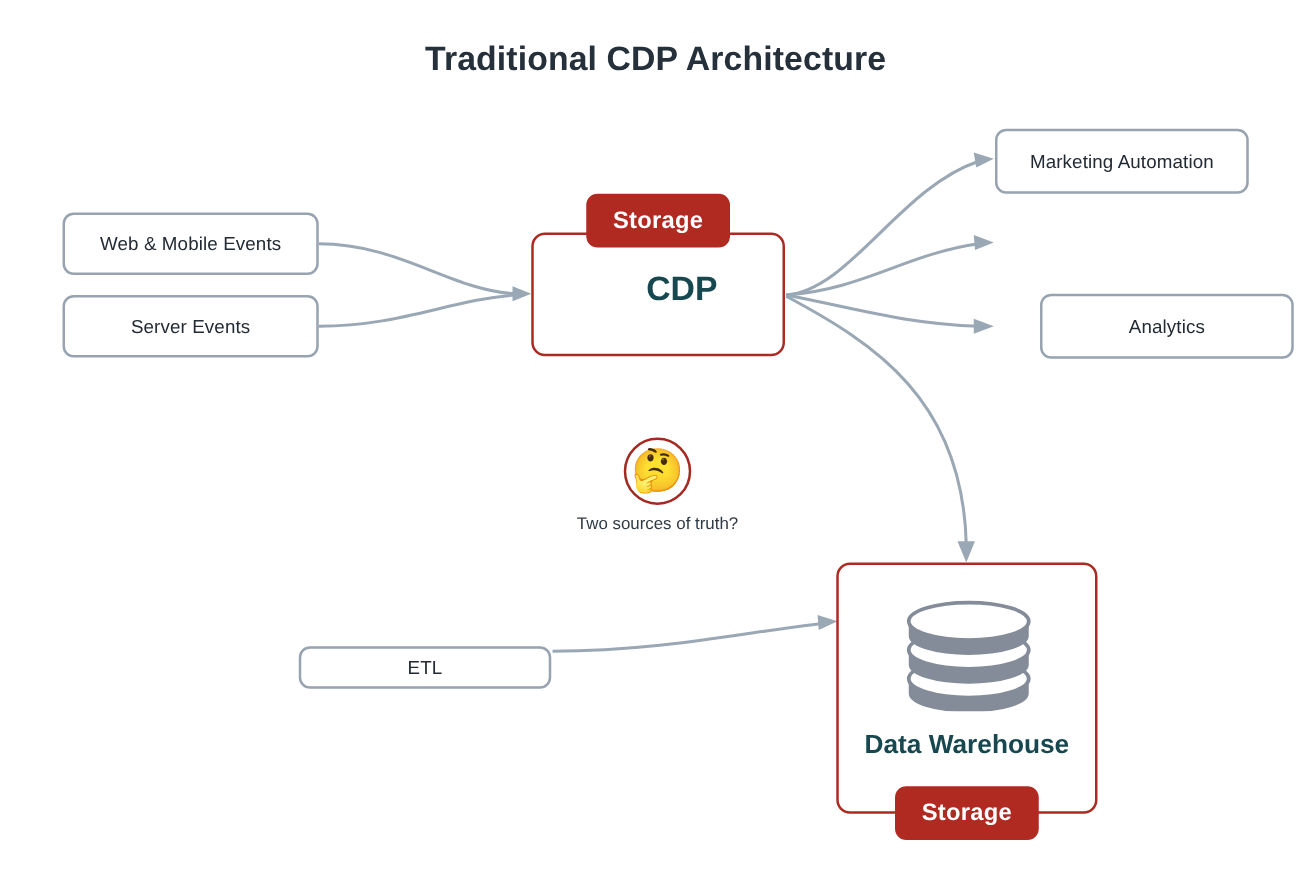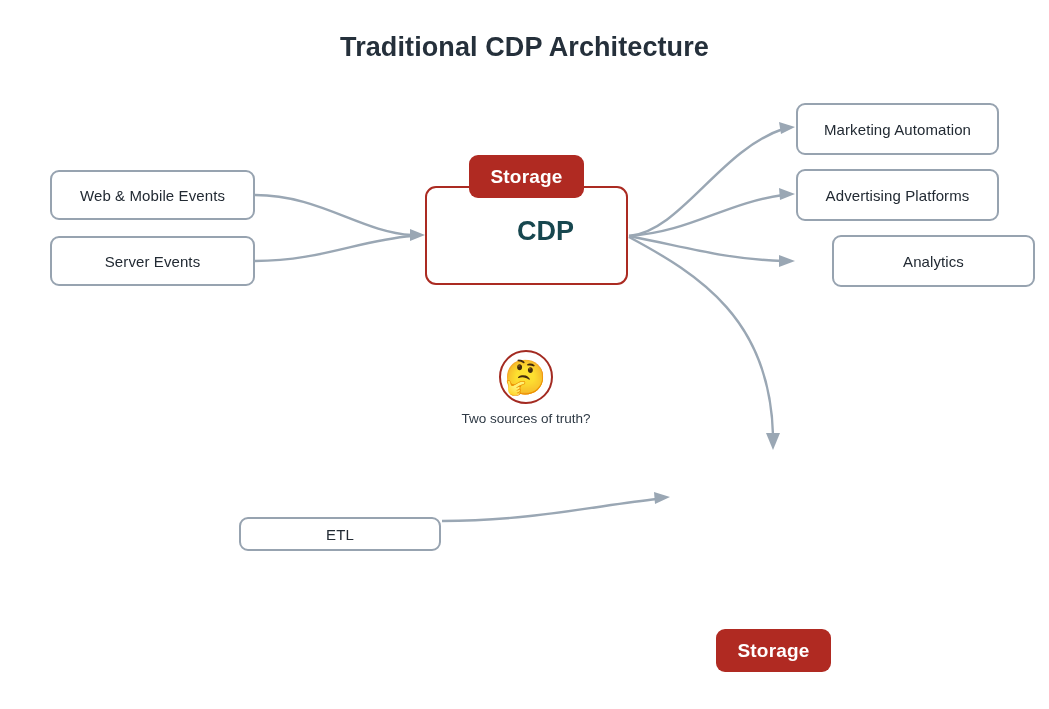--- a/index.html
+++ b/index.html
@@ -173,32 +173,42 @@
 
   <div class="storage-node" style="left:425px; top:186px; width:203px; height:99px;">
     <div class="teal-label" style="top:28px; font-size:27px;padding-left:19px;">CDP</div>
   </div>
   <div class="storage-badge" style="left:469px; top:155px; width:115px; height:43px;">Storage</div>
 
   <div class="node-box" style="left:796px; top:103px; width:203px; height:52px;">
     <span>Marketing Automation</span>
   </div>
 
-  <div class="node-box" style="left:796px; top:169px; width:203px; height:52px;">
-    <span>Advertising Platforms</span>
-  </div>
 
   <div class="node-box" style="left:796px; top:235px; width:203px; height:52px;margin-left:36px;">
     <span>Analytics</span>
   </div>
 
   <div id="think-circle">
     <span id="think-emoji">🤔</span>
   </div>
   <div id="think-caption">Two sources of truth?</div>
 
   <div class="node-box" style="left:239px; top:517px; width:202px; height:34px;">
     <span>ETL</span>
   </div>
 
+  <div class="storage-node" style="left:669px; top:450px; width:209px; height:201px;">
+    <svg class="db-icon" style="left:50px; top:25px;" width="108" height="92" viewBox="0 0 108 92">
+      <g fill="#848c99">
+        <path d="M6 66 a48 15 0 0 0 96 0 v12 a48 15 0 0 1 -96 0 z"></path>
+        <ellipse cx="54" cy="66" rx="48" ry="15" fill="#ffffff" stroke="#848c99" stroke-width="3"></ellipse>
+        <path d="M6 43 a48 15 0 0 0 96 0 v12 a48 15 0 0 1 -96 0 z"></path>
+        <ellipse cx="54" cy="43" rx="48" ry="15" fill="#ffffff" stroke="#848c99" stroke-width="3"></ellipse>
+        <path d="M6 20 a48 15 0 0 0 96 0 v12 a48 15 0 0 1 -96 0 z"></path>
+        <ellipse cx="54" cy="20" rx="48" ry="15" fill="#ffffff" stroke="#848c99" stroke-width="3"></ellipse>
+      </g>
+    </svg>
+    <div class="teal-label" style="top:132px; font-size:21px;">Data Warehouse</div>
+  </div>
   <div class="storage-badge" style="left:716px; top:629px; width:115px; height:43px;">Storage</div>
 
 </div>
 
 </body></html>

